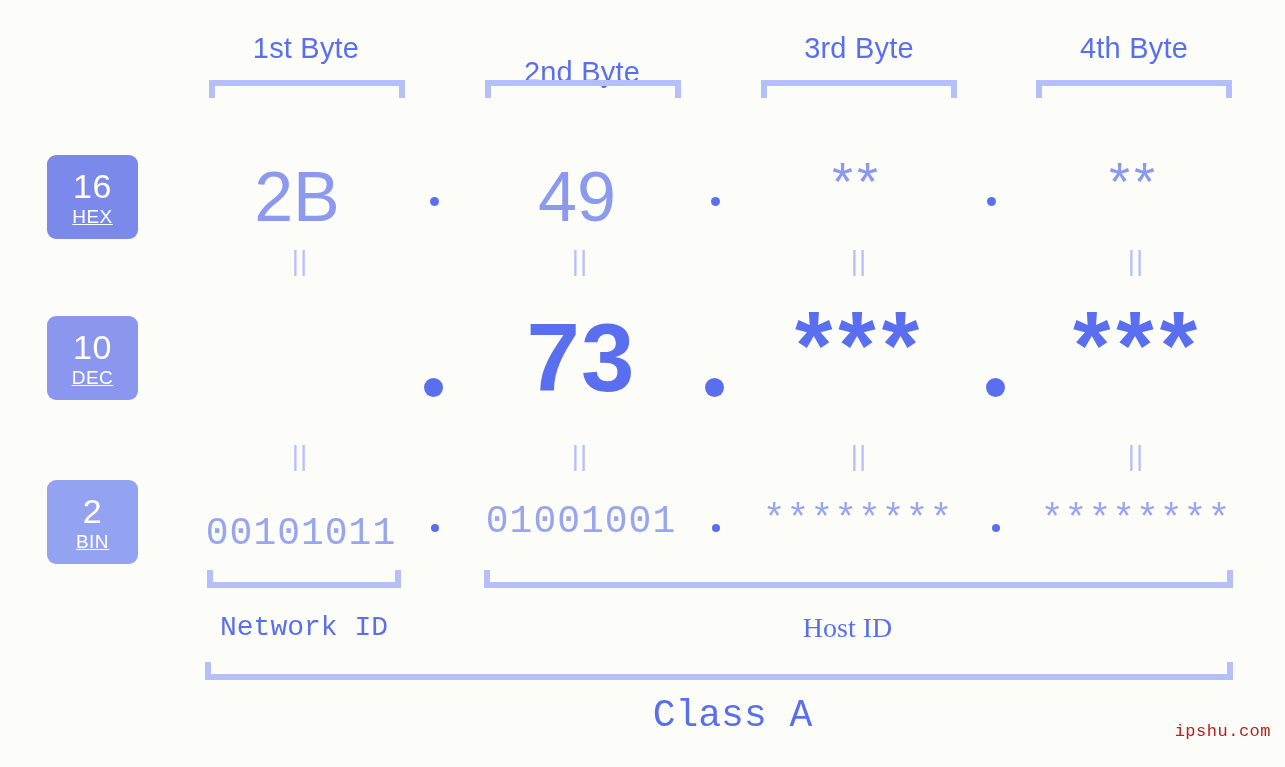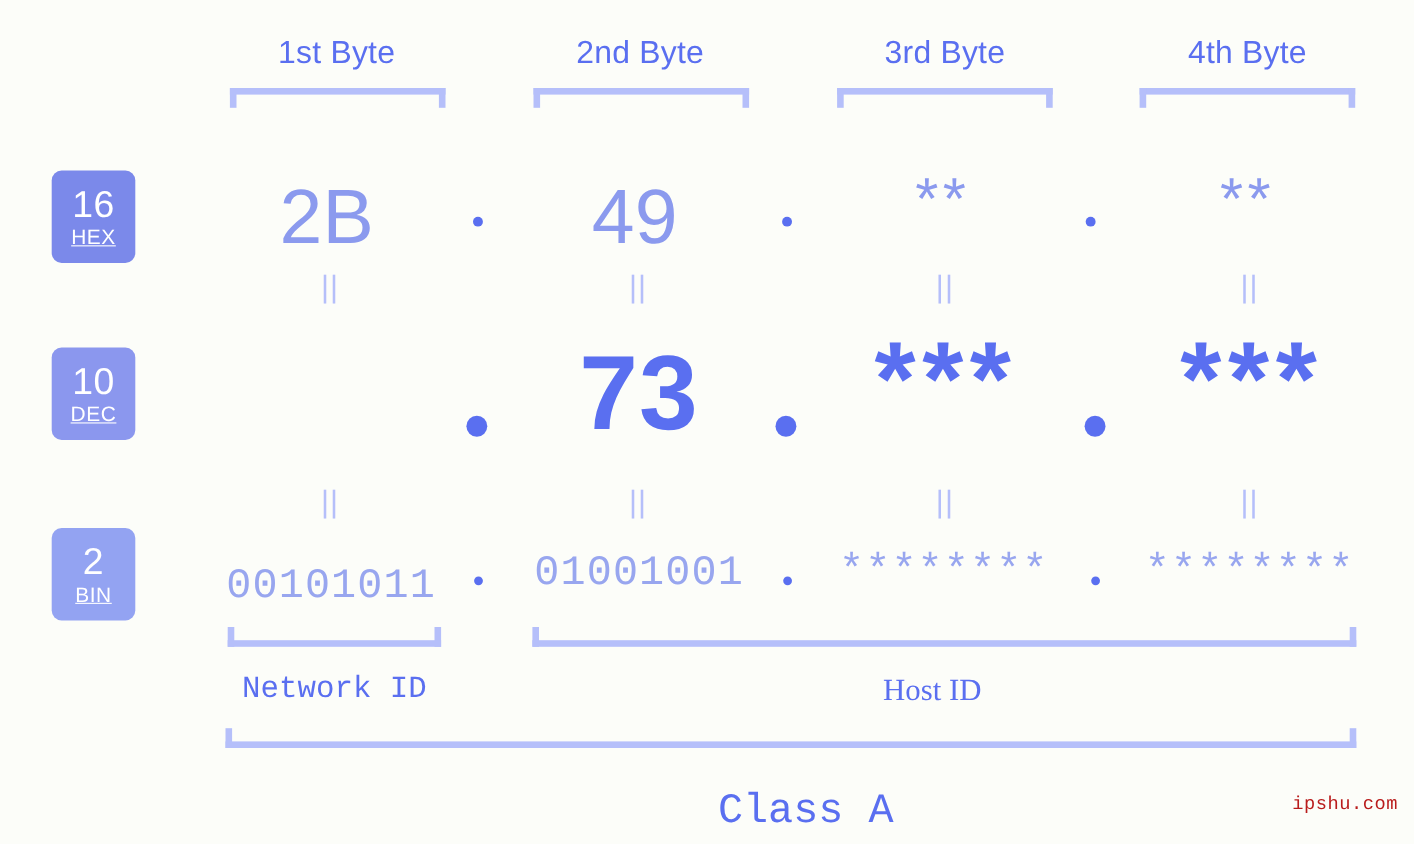--- a/index.html
+++ b/index.html
@@ -59,21 +59,21 @@
     border-bottom: 6px solid #b5bffa;
     border-left: 6px solid #b5bffa;
     border-right: 6px solid #b5bffa;
     box-sizing: border-box;
   }
 
   
   .badge {
     position: absolute;
     left: 47px;
-    width: 76px;
+    width: 91px;
     border-radius: 9px;
     color: #ffffff;
     text-align: center;
     display: flex;
     flex-direction: column;
     align-items: center;
     justify-content: center;
     line-height: 1;
     box-sizing: border-box;
   }
@@ -178,21 +178,21 @@
     font-family: "Liberation Mono", monospace;
     letter-spacing: 0.5px;
   }
 </style>
 </head>
 <body>
 
 <div id="stage">
 
   <div class="byte-label" style="left:186px;">1st Byte</div>
-  <div class="byte-label" style="left:462px;">2nd Byte</div>
+  <div class="byte-label" style="left:462px;margin-top:24px;">2nd Byte</div>
   <div class="byte-label" style="left:739px;">3rd Byte</div>
   <div class="byte-label" style="left:1014px;">4th Byte</div>
 
   <div class="bracket-top" style="left:209px; width:196px;"></div>
   <div class="bracket-top" style="left:485px; width:196px;"></div>
   <div class="bracket-top" style="left:761px; width:196px;"></div>
   <div class="bracket-top" style="left:1036px; width:196px;"></div>
 
   <div class="badge" style="top:155px; height:84px; background:#7b89ea;">
     <span class="num">16</span>
@@ -242,17 +242,17 @@
   <div class="dot bin" style="left:992px; top:524px;"></div>
   <div class="cell bin-val" style="left:1016px; top:498px;">********</div>
 
   <div class="bracket-bottom" style="left:207px; top:570px; width:194px;"></div>
   <div class="bracket-bottom" style="left:484px; top:570px; width:749px;"></div>
 
   <div class="id-label" style="left:184px; top:612px; width:240px;">Network ID</div>
   <div class="id-label" style="left:738px; top:612px; width:219px;font-family:Liberation Serif, serif;">Host ID</div>
 
   <div class="bracket-class" style="left:205px; top:662px; width:1028px;"></div>
-  <div class="class-label" style="left:560px; top:716px; width:345px;">Class A</div>
+  <div class="class-label" style="left:560px; top:694px; width:345px;">Class A</div>
 
   <div class="watermark">ipshu.com</div>
 
 </div>
 
 </body></html>

